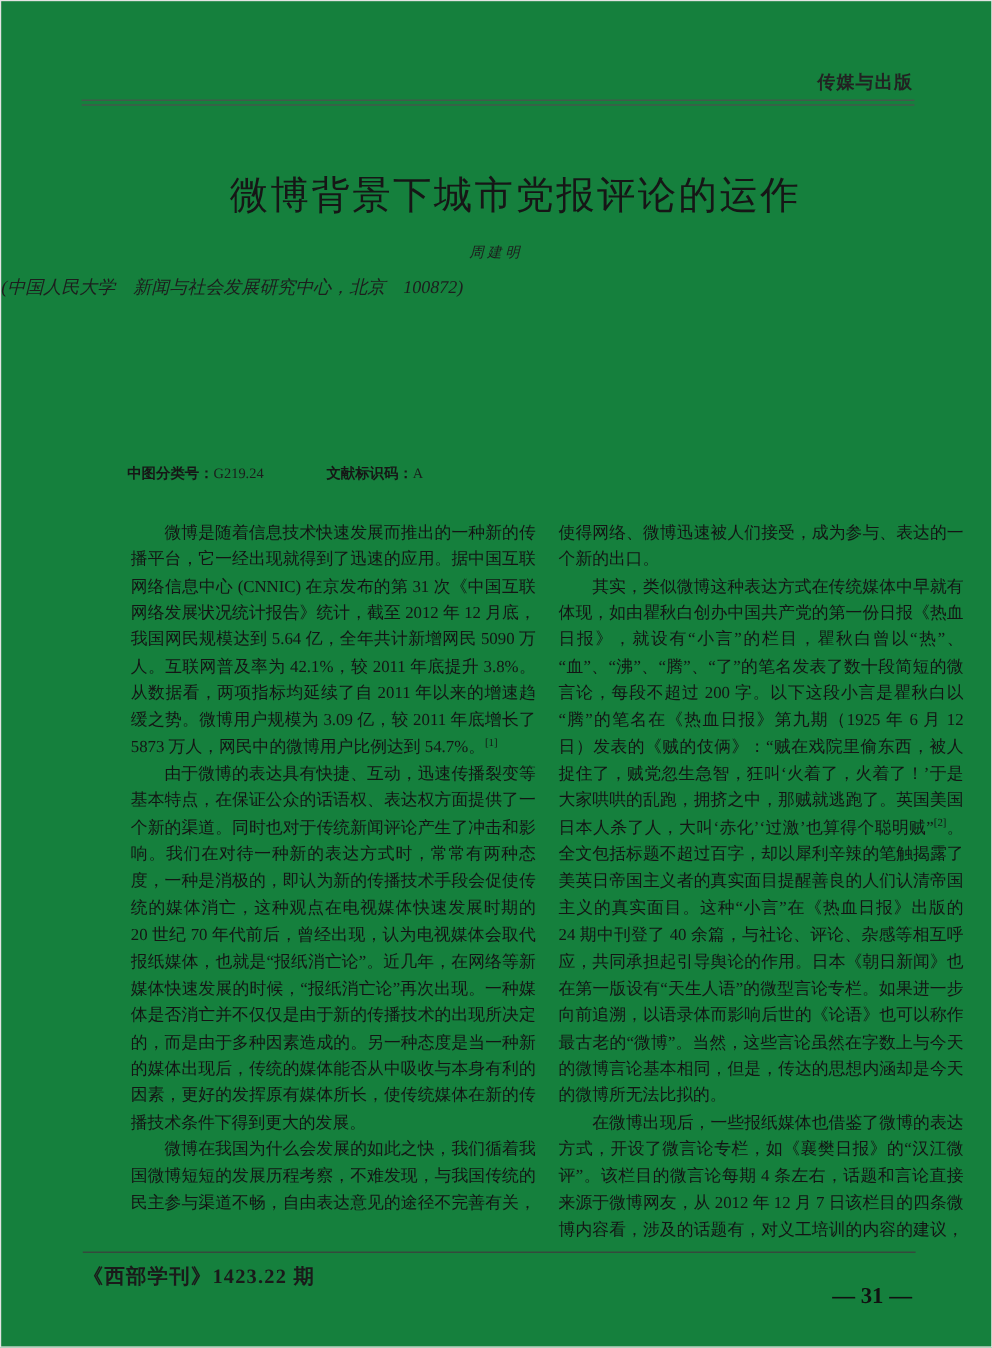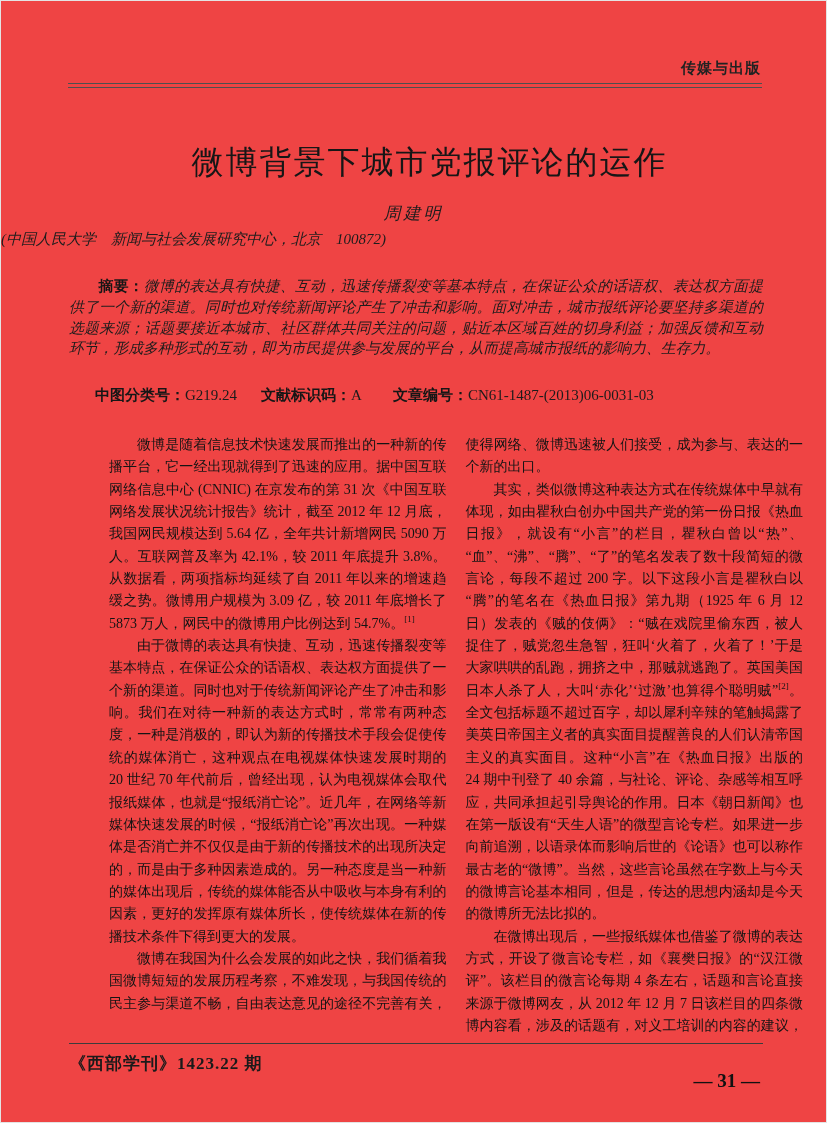--- a/index.html
+++ b/index.html
@@ -1,20 +1,20 @@
 <!DOCTYPE html>
 <html lang="zh"><head>
 <meta charset="utf-8">
 <style>
   html,body{margin:0;padding:0;background:#ffffff;}
   .page{
     position:relative;
     width:827px;height:1123px;
     margin:0 auto;
-    background:#ef4444;
+    background:#15803d;
     color:#1b1b1b;
     font-family:"Liberation Serif","DejaVu Serif",serif;
     overflow:hidden;
     box-sizing:border-box;
     border:1px solid #e4e4e4;
   }
   
   .section-tag{
     position:absolute;top:58px;right:65px;
     font-family:"Liberation Sans","DejaVu Sans",sans-serif;
@@ -25,21 +25,21 @@
     border-top:1px solid #4f4f4f;border-bottom:1px solid #4f4f4f;
   }
   
   .title{
     position:absolute;top:124px;left:0;width:100%;
     margin:16px;text-align:center;
     font-size:32px;font-weight:normal;letter-spacing:2px;color:#161616;
   }
   .author{
     position:absolute;top:201px;left:0;width:100%;
-    text-align:center;font-size:17px;letter-spacing:3px;
+    text-align:center;font-size:12px;letter-spacing:3px;
     font-style:italic;color:#1d1d1d;
   }
   .affiliation{
     position:absolute;top:229px;left:0;width:100%;
     text-align:left;font-size:15px;font-style:italic;color:#1d1d1d;
   }
   
   .meta-label{
     font-family:"Liberation Sans","DejaVu Sans",sans-serif;
     font-weight:bold;font-style:normal;color:#161616;
@@ -47,22 +47,22 @@
   .abstract{
     position:absolute;top:275px;left:68px;width:694px;margin:0;
     font-size:14.8px;line-height:20.8px;text-align:justify;text-indent:2em;
     font-style:italic;color:#1c1c1c;
   }
   .keywords{
     position:absolute;top:362px;left:68px;width:694px;margin:0;
     font-size:14.8px;text-indent:2em;font-style:italic;color:#1c1c1c;
   }
   .meta-row{
-    position:absolute;top:385px;left:57px;width:694px;height:20px;
-    font-size:15px;
+    position:absolute;top:385px;left:68px;width:694px;height:20px;
+    font-size:12px;
   }
   .meta-pair{position:absolute;white-space:nowrap;}
   .meta-pair.clc{left:37px;}
   .meta-pair.code{left:203px;}
   .meta-pair.no{left:335px;}
   
   .body-columns{
     position:absolute;top:433px;left:68px;width:694px;height:607px;
     column-count:2;column-gap:19px;column-fill:auto;
     font-size:14px;line-height:22.35px;text-align:justify;
@@ -89,27 +89,25 @@
 
 <div class="page">
 
   <div class="section-tag">传媒与出版</div>
   <div class="double-rule"></div>
 
   <h1 class="title">微博背景下城市党报评论的运作</h1>
   <div class="author">周建明</div>
   <div class="affiliation">(中国人民大学　新闻与社会发展研究中心，北京　100872)</div>
 
-  <p class="abstract"><span class="meta-label">摘要：</span><span>微博的表达具有快捷、互动，迅速传播裂变等基本特点，在保证公众的话语权、表达权方面提供了一个新的渠道。同时也对传统新闻评论产生了冲击和影响。面对冲击，城市报纸评论要坚持多渠道的选题来源；话题要接近本城市、社区群体共同关注的问题，贴近本区域百姓的切身利益；加强反馈和互动环节，形成多种形式的互动，即为市民提供参与发展的平台，从而提高城市报纸的影响力、生存力。</span></p>
 
 
   <div class="meta-row">
     <span class="meta-pair clc"><span class="meta-label">中图分类号：</span><span>G219.24</span></span>
     <span class="meta-pair code"><span class="meta-label">文献标识码：</span><span>A</span></span>
-    <span class="meta-pair no"><span class="meta-label">文章编号：</span><span>CN61-1487-(2013)06-0031-03</span></span>
   </div>
 
   <div class="body-columns">
     <p><span>微博是随着信息技术快速发展而推出的一种新的传播平台，它一经出现就得到了迅速的应用。据中国互联网络信息中心 (CNNIC) 在京发布的第 31 次《中国互联网络发展状况统计报告》统计，截至 2012 年 12 月底，我国网民规模达到 5.64 亿，全年共计新增网民 5090 万人。互联网普及率为 42.1%，较 2011 年底提升 3.8%。从数据看，两项指标均延续了自 2011 年以来的增速趋缓之势。微博用户规模为 3.09 亿，较 2011 年底增长了 5873 万人，网民中的微博用户比例达到 54.7%。</span><sup>[1]</sup></p>
     <p>由于微博的表达具有快捷、互动，迅速传播裂变等基本特点，在保证公众的话语权、表达权方面提供了一个新的渠道。同时也对于传统新闻评论产生了冲击和影响。我们在对待一种新的表达方式时，常常有两种态度，一种是消极的，即认为新的传播技术手段会促使传统的媒体消亡，这种观点在电视媒体快速发展时期的 20 世纪 70 年代前后，曾经出现，认为电视媒体会取代报纸媒体，也就是“报纸消亡论”。近几年，在网络等新媒体快速发展的时候，“报纸消亡论”再次出现。一种媒体是否消亡并不仅仅是由于新的传播技术的出现所决定的，而是由于多种因素造成的。另一种态度是当一种新的媒体出现后，传统的媒体能否从中吸收与本身有利的因素，更好的发挥原有媒体所长，使传统媒体在新的传播技术条件下得到更大的发展。</p>
     <p>微博在我国为什么会发展的如此之快，我们循着我国微博短短的发展历程考察，不难发现，与我国传统的民主参与渠道不畅，自由表达意见的途径不完善有关，使得网络、微博迅速被人们接受，成为参与、表达的一个新的出口。</p>
     <p><span>其实，类似微博这种表达方式在传统媒体中早就有体现，如由瞿秋白创办中国共产党的第一份日报《热血日报》，就设有“小言”的栏目，瞿秋白曾以“热”、“血”、“沸”、“腾”、“了”的笔名发表了数十段简短的微言论，每段不超过 200 字。以下这段小言是瞿秋白以“腾”的笔名在《热血日报》第九期（1925 年 6 月 12 日）发表的《贼的伎俩》：“贼在戏院里偷东西，被人捉住了，贼党忽生急智，狂叫‘火着了，火着了！’于是大家哄哄的乱跑，拥挤之中，那贼就逃跑了。英国美国日本人杀了人，大叫‘赤化’‘过激’也算得个聪明贼”</span><sup>[2]</sup><span>。全文包括标题不超过百字，却以犀利辛辣的笔触揭露了美英日帝国主义者的真实面目提醒善良的人们认清帝国主义的真实面目。这种“小言”在《热血日报》出版的 24 期中刊登了 40 余篇，与社论、评论、杂感等相互呼应，共同承担起引导舆论的作用。日本《朝日新闻》也在第一版设有“天生人语”的微型言论专栏。如果进一步向前追溯，以语录体而影响后世的《论语》也可以称作最古老的“微博”。当然，这些言论虽然在字数上与今天的微博言论基本相同，但是，传达的思想内涵却是今天的微博所无法比拟的。</span></p>
     <p>在微博出现后，一些报纸媒体也借鉴了微博的表达方式，开设了微言论专栏，如《襄樊日报》的“汉江微评”。该栏目的微言论每期 4 条左右，话题和言论直接来源于微博网友，从 2012 年 12 月 7 日该栏目的四条微博内容看，涉及的话题有，对义工培训的内容的建议，对回收废旧充电电池的具体建议，综合性人才的培养问题等。</p>
   </div>
 

